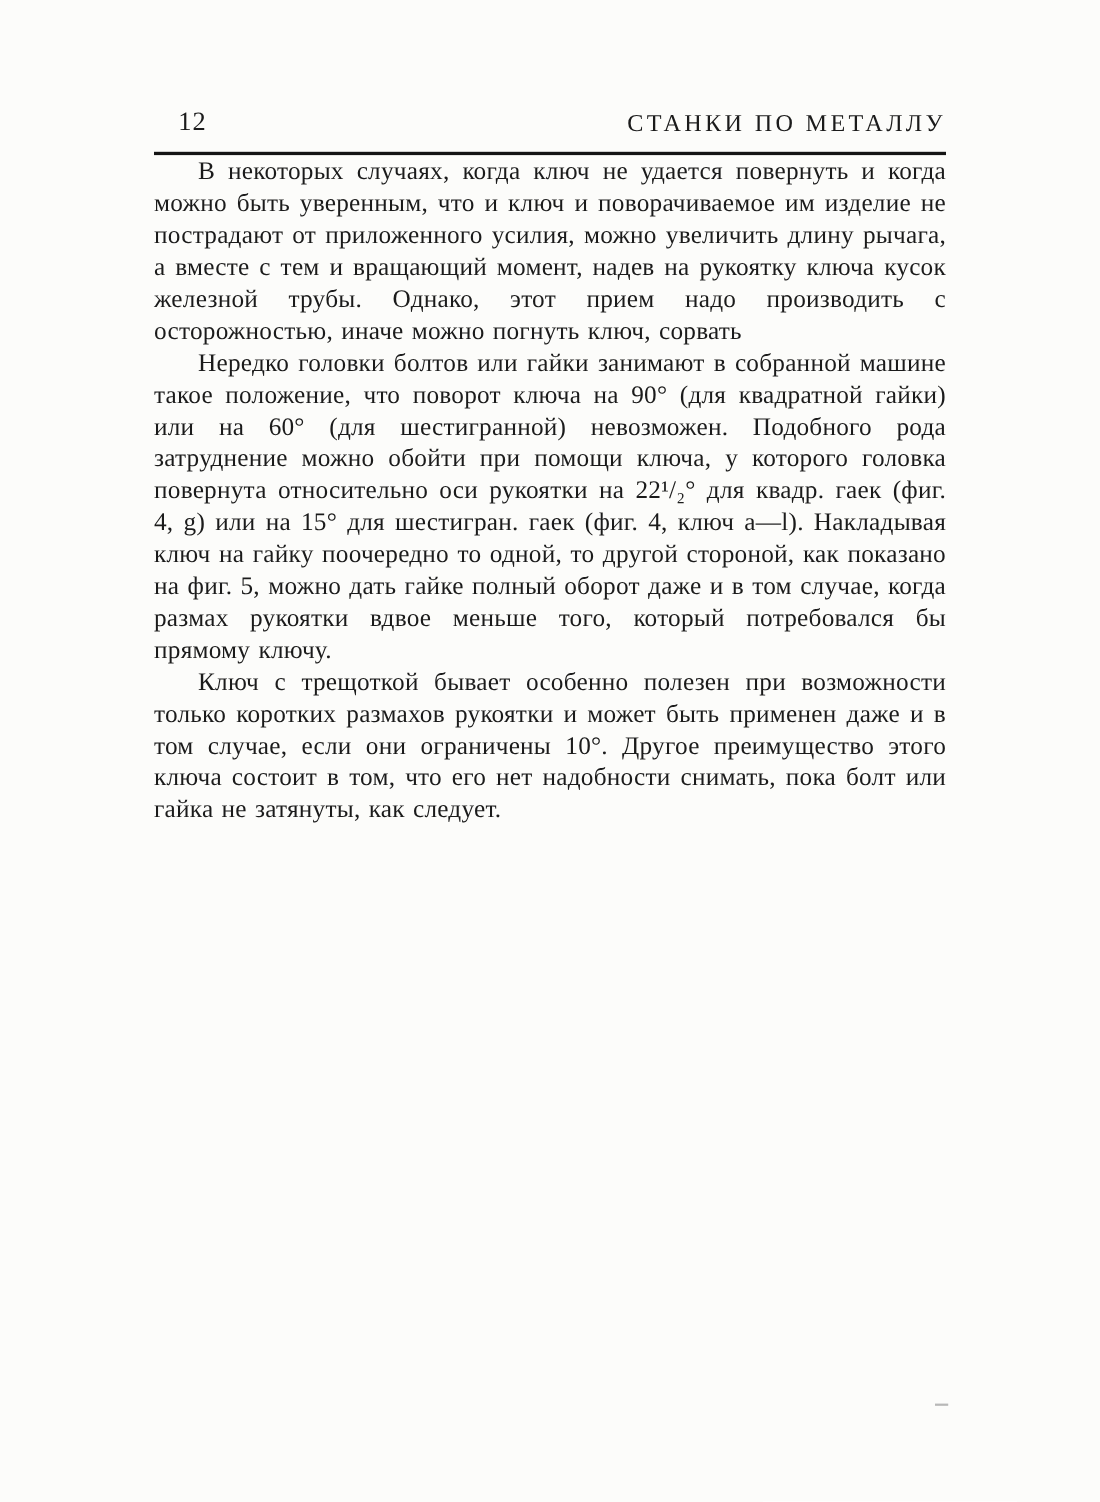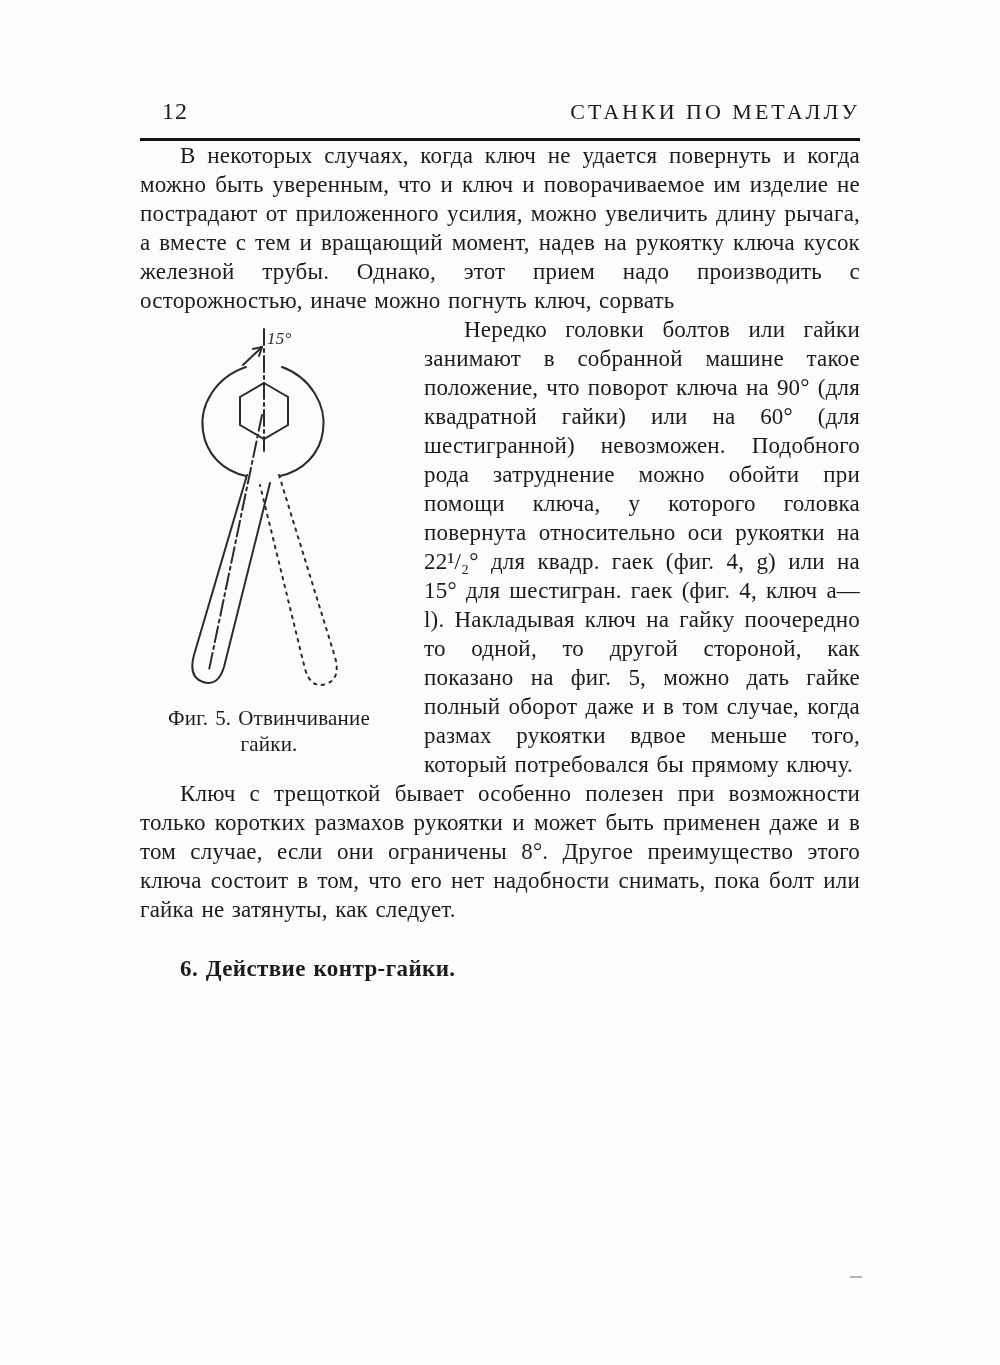--- a/index.html
+++ b/index.html
@@ -88,48 +88,22 @@
   <header class="page-header">
     <span class="page-number">12</span>
     <span class="running-title">СТАНКИ ПО МЕТАЛЛУ</span>
   </header>
   <div class="header-rule"></div>
 
   <main class="body-text">
 
     <p class="para indent">В некоторых случаях, когда ключ не удается повернуть и когда можно быть уверенным, что и ключ и поворачиваемое им изделие не пострадают от приложенного усилия, можно увеличить длину рычага, а вместе с тем и вращающий момент, надев на рукоятку ключа кусок железной трубы. Однако, этот прием надо производить с осторожностью, иначе можно погнуть ключ, сорвать</p>
 
-    <figure class="fig">
-      <svg width="240" height="368" viewBox="0 0 240 368" fill="none" stroke="#2b2b2b" stroke-width="2" stroke-linecap="round">
-
-        <line x1="115" y1="4" x2="115" y2="126" stroke-dasharray="16 4 3 4"></line>
-
-        <g>
-          <line x1="94" y1="40" x2="113" y2="22"></line>
-          <path d="M 113,22 L 104,24 M 113,22 L 110,31"></path>
-        </g>
-
-        <text x="118" y="19" class="fig-angle-label" stroke="none">15°</text>
-
-        <polygon points="115,58 139,72 139,100 115,114 91,100 91,72"></polygon>
-
-        <path d="M 97,42 C 67,52 50,80 54,106 C 57,129 74,146 97,151"></path>
-        <path d="M 133,42 C 161,52 178,80 174,106 C 171,129 154,146 131,151"></path>
-
-        <path d="M 98,150 L 45,330 Q 39,352 54,357 Q 69,362 75,342 L 121,158"></path>
-
-        <path d="M 130,150 L 186,332 Q 192,354 177,359 Q 162,364 156,344 L 111,160" stroke-dasharray="2.5 5.5"></path>
-
-        <line x1="113" y1="90" x2="60" y2="345" stroke-dasharray="16 4 3 4"></line>
-      </svg>
-      <figcaption>Фиг. 5. Отвинчивание гайки.</figcaption>
-    </figure>
 
     <p class="para indent">Нередко головки болтов или гайки занимают в собранной машине такое положение, что поворот ключа на 90° (для квадратной гайки) или на 60° (для шестигранной) невозможен. Подобного рода затруднение можно обойти при помощи ключа, у которого головка повернута относительно оси рукоятки на 22¹/₂° для квадр. гаек (фиг. 4, g) или на 15° для шестигран. гаек (фиг. 4, ключ a—l). Накладывая ключ на гайку поочередно то одной, то другой стороной, как показано на фиг. 5, можно дать гайке полный оборот даже и в том случае, когда размах рукоятки вдвое меньше того, который потребовался бы прямому ключу.</p>
-    <p class="para indent clear">Ключ с трещоткой бывает особенно полезен при возможности только коротких размахов рукоятки и может быть применен даже и в том случае, если они ограничены 8°. Другое преимущество этого ключа состоит в том, что его нет надобности снимать, пока болт или гайка не затянуты, как следует.</p>
+    <p class="para indent clear">Ключ с трещоткой бывает особенно полезен при возможности только коротких размахов рукоятки и может быть применен даже и в том случае, если они ограничены 10°. Другое преимущество этого ключа состоит в том, что его нет надобности снимать, пока болт или гайка не затянуты, как следует.</p>
 
-    <h3 class="section-heading">6. Действие контр-гайки.</h3>
 
 
   </main>
 
   <div class="scan-artifact"></div>
 </div>
 
 </body></html>

